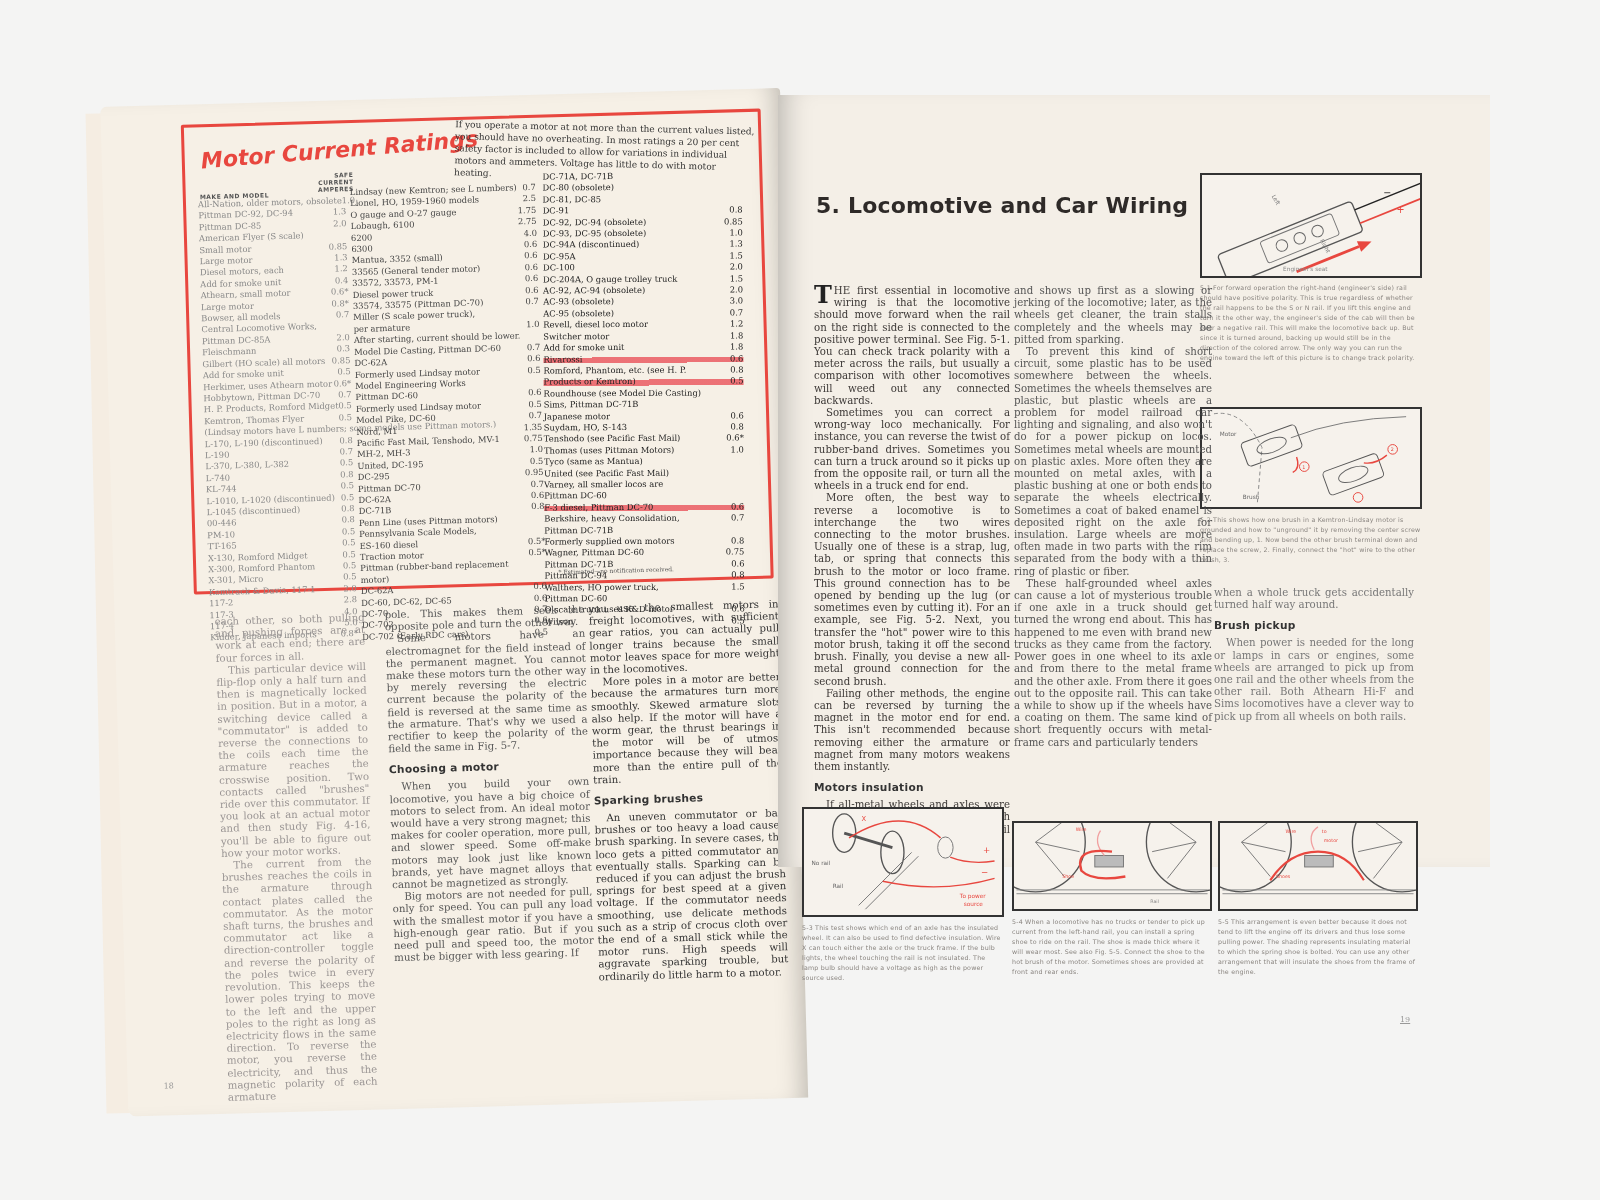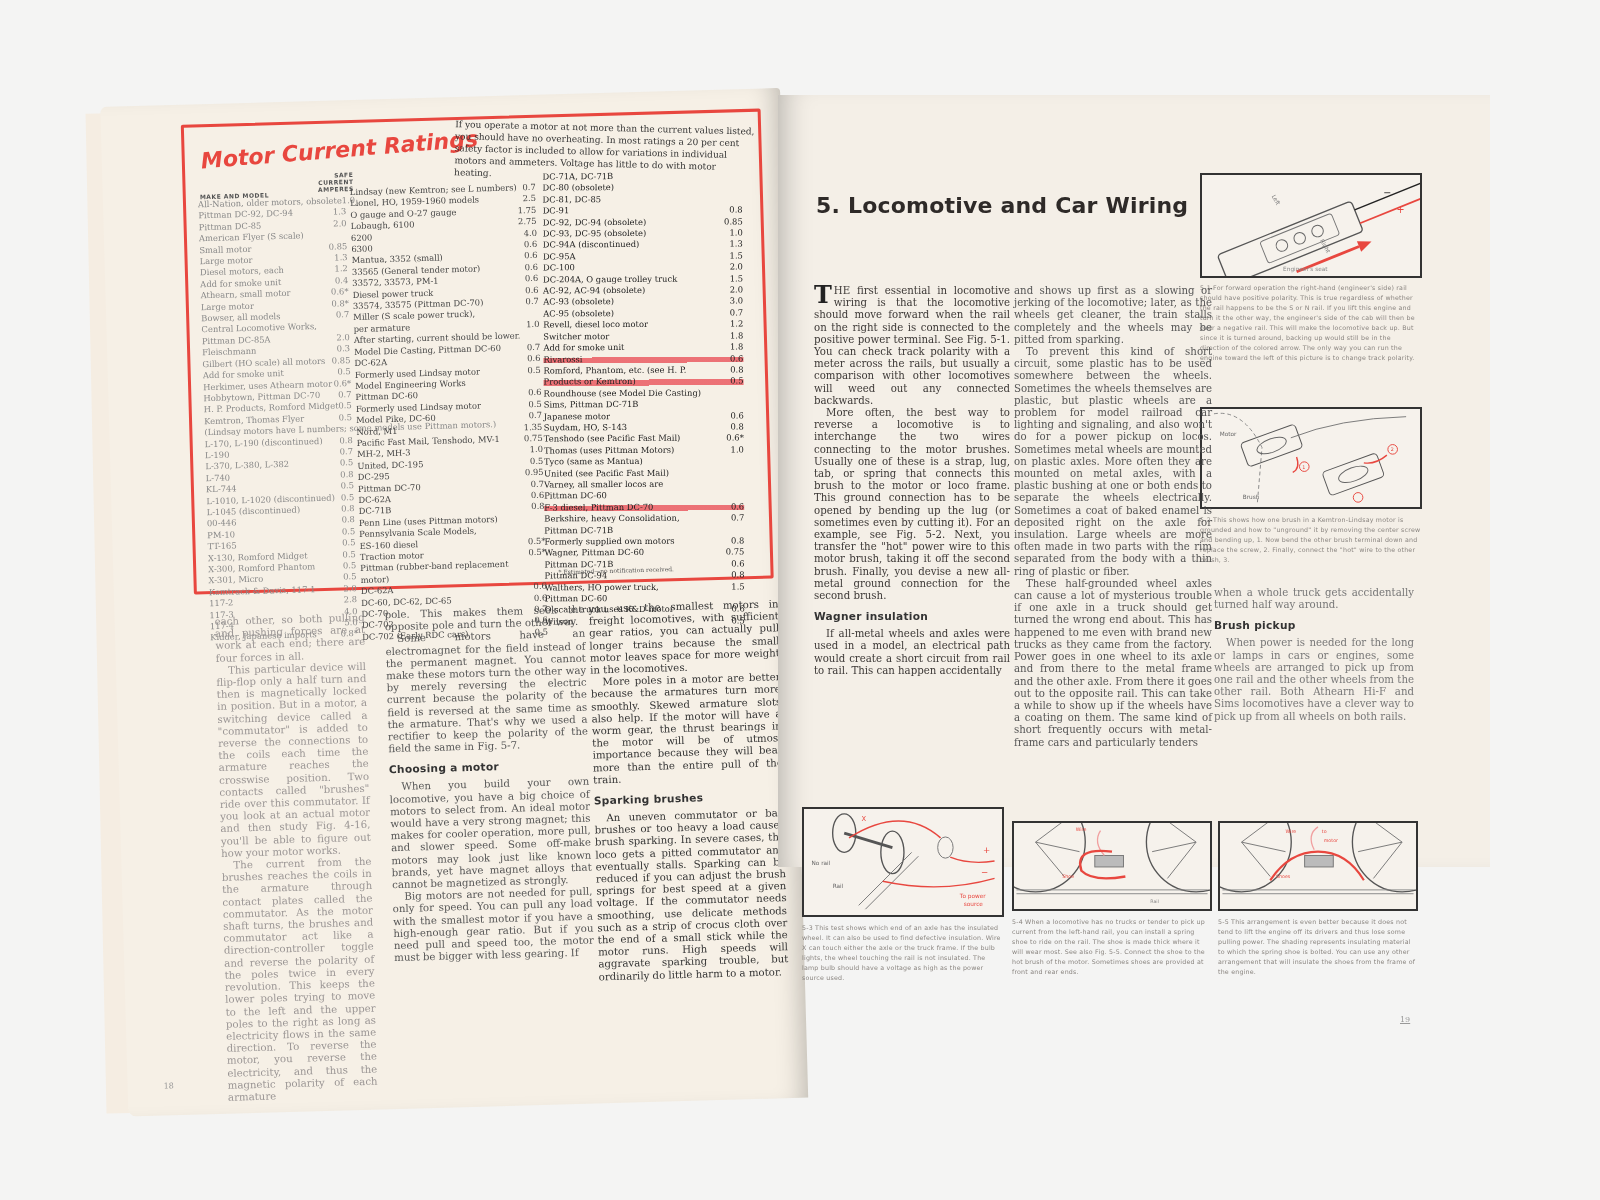--- a/index.html
+++ b/index.html
@@ -658,23 +658,25 @@
       <text x="102" y="62" font-size="5" fill="#e8473f" font-family="DejaVu Sans, sans-serif">1</text>
       <text x="194" y="44" font-size="5" fill="#e8473f" font-family="DejaVu Sans, sans-serif">2</text>
     </svg>
   </div>
   <div class="caption" style="left:422px;top:420px;width:222px;">5-2  This shows how one brush in a Kemtron-Lindsay motor is grounded and how to "unground" it by removing the center screw and bending up, 1. Now bend the other brush terminal down and replace the screw, 2. Finally, connect the "hot" wire to the other brush, 3.</div>
 
   <div class="txtcol rc1">
     <span class="dropcap">T</span>
     <div id="rc1p">
         <p style="text-indent: 0px;">HE first essential in locomotive wiring is that the locomotive should move forward when the rail on the right side is connected to the positive power terminal. See Fig. 5-1. You can check track polarity with a meter across the rails, but usually a comparison with other locomotives will weed out any connected backwards.</p>
+        <p>Sometimes you can correct a wrong-way loco mechanically. For instance, you can reverse the twist of rubber-band drives. Sometimes you can turn a truck around so it picks up from the opposite rail, or turn all the wheels in a truck end for end.</p>
         <p>More often, the best way to reverse a locomotive is to interchange the two wires connecting to the motor brushes. Usually one of these is a strap, lug, tab, or spring that connects this brush to the motor or loco frame. This ground connection has to be opened by bending up the lug (or sometimes even by cutting it). For an example, see Fig. 5-2. Next, you transfer the "hot" power wire to this motor brush, taking it off the second brush. Finally, you devise a new all-metal ground connection for the second brush.</p>
-      </div>
-    <h4>Wagner insulation</h4>
+        <p>Failing other methods, the engine can be reversed by turning the magnet in the motor end for end. This isn't recommended because removing either the armature or magnet from many motors weakens them instantly.</p>
+      </div>
+    <h4>Motors insulation</h4>
     <div id="rc1pa">
         <p>If all-metal wheels and axles were used in a model, an electrical path would create a short circuit from rail to rail. This can happen accidentally</p>
       </div>
   </div>
   <div class="txtcol rc2">
     <div id="rc2p">
         <p style="text-indent: 0px;">and shows up first as a slowing or jerking of the locomotive; later, as the wheels get cleaner, the train stalls completely and the wheels may be pitted from sparking.</p>
         <p>To prevent this kind of short circuit, some plastic has to be used somewhere between the wheels. Sometimes the wheels themselves are plastic, but plastic wheels are a problem for model railroad car lighting and signaling, and also won't do for a power pickup on locos. Sometimes metal wheels are mounted on plastic axles. More often they are mounted on metal axles, with a plastic bushing at one or both ends to separate the wheels electrically. Sometimes a coat of baked enamel is deposited right on the axle for insulation. Large wheels are more often made in two parts with the rim separated from the body with a thin ring of plastic or fiber.</p>
         <p>These half-grounded wheel axles can cause a lot of mysterious trouble if one axle in a truck should get turned the wrong end about. This has happened to me even with brand new trucks as they came from the factory. Power goes in one wheel to its axle and from there to the metal frame and the other axle. From there it goes out to the opposite rail. This can take a while to show up if the wheels have a coating on them. The same kind of short frequently occurs with metal-frame cars and particularly tenders</p>
       </div>

